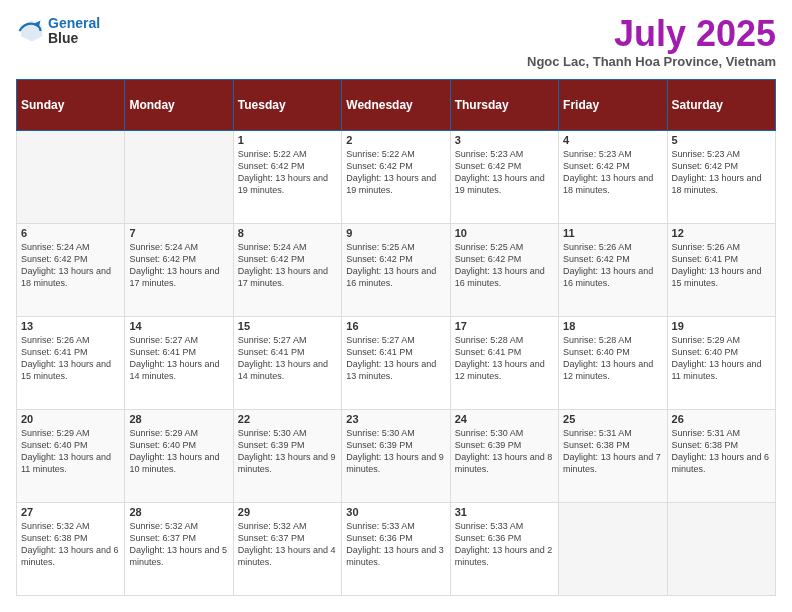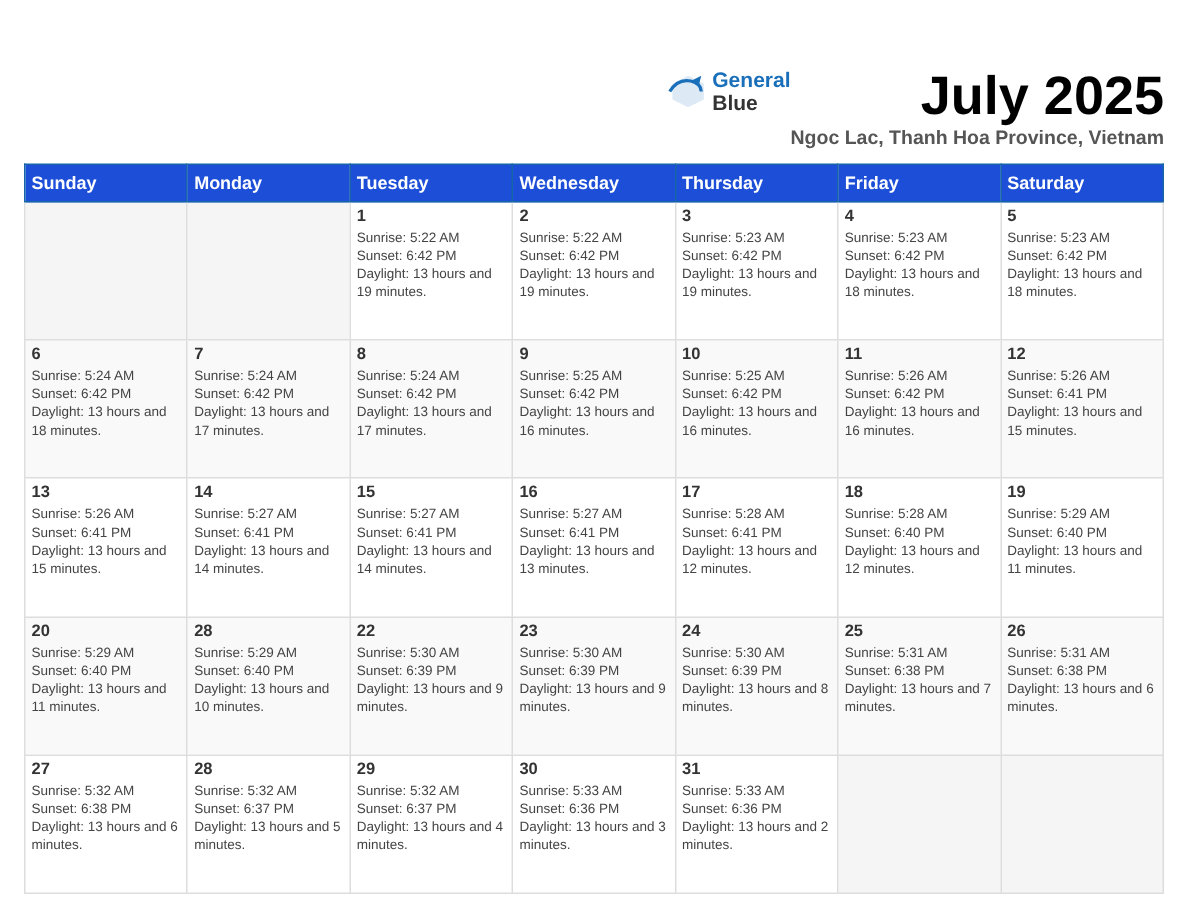--- a/index.html
+++ b/index.html
@@ -12,24 +12,23 @@
     }
     .page {
       width: 792px;
       height: 612px;
       padding: 16px;
       display: flex;
       flex-direction: column;
     }
     .header {
       display: flex;
-      justify-content: flex-end;
+      justify-content: space-between;
       align-items: flex-start;
       margin-bottom: 10px;
-      margin-top: 30px;
     }
     .logo {
       display: flex;
       align-items: center;
       gap: 4px;
     }
     .logo-text {
       font-size: 14px;
       font-weight: bold;
       color: #333;
@@ -41,42 +40,42 @@
     .logo-icon {
       width: 28px;
       height: 28px;
     }
     .title-section {
       text-align: right;
     }
     .month-year {
       font-size: 36px;
       font-weight: bold;
-      color: #000000;
+      color: #a21caf;
       line-height: 1;
     }
     .location {
       font-size: 13px;
       color: #555;
       margin-top: 2px;
       font-weight: bold;
     }
     .calendar {
       flex: 1;
       border: 1px solid #ccc;
       border-collapse: collapse;
       width: 100%;
       table-layout: fixed;
     }
     .calendar th {
-      background-color: #1d4ed8;
+      background-color: #7f1d1d;
       color: #fff;
       font-size: 12px;
       font-weight: bold;
-      padding: 5px 4px;
+      padding: 18px 4px;
       text-align: left;
       border: 1px solid #1565a8;
     }
     .calendar td {
       border: 1px solid #ddd;
       vertical-align: top;
       padding: 3px 4px;
       font-size: 9.5px;
       color: #333;
       background: #fff;

